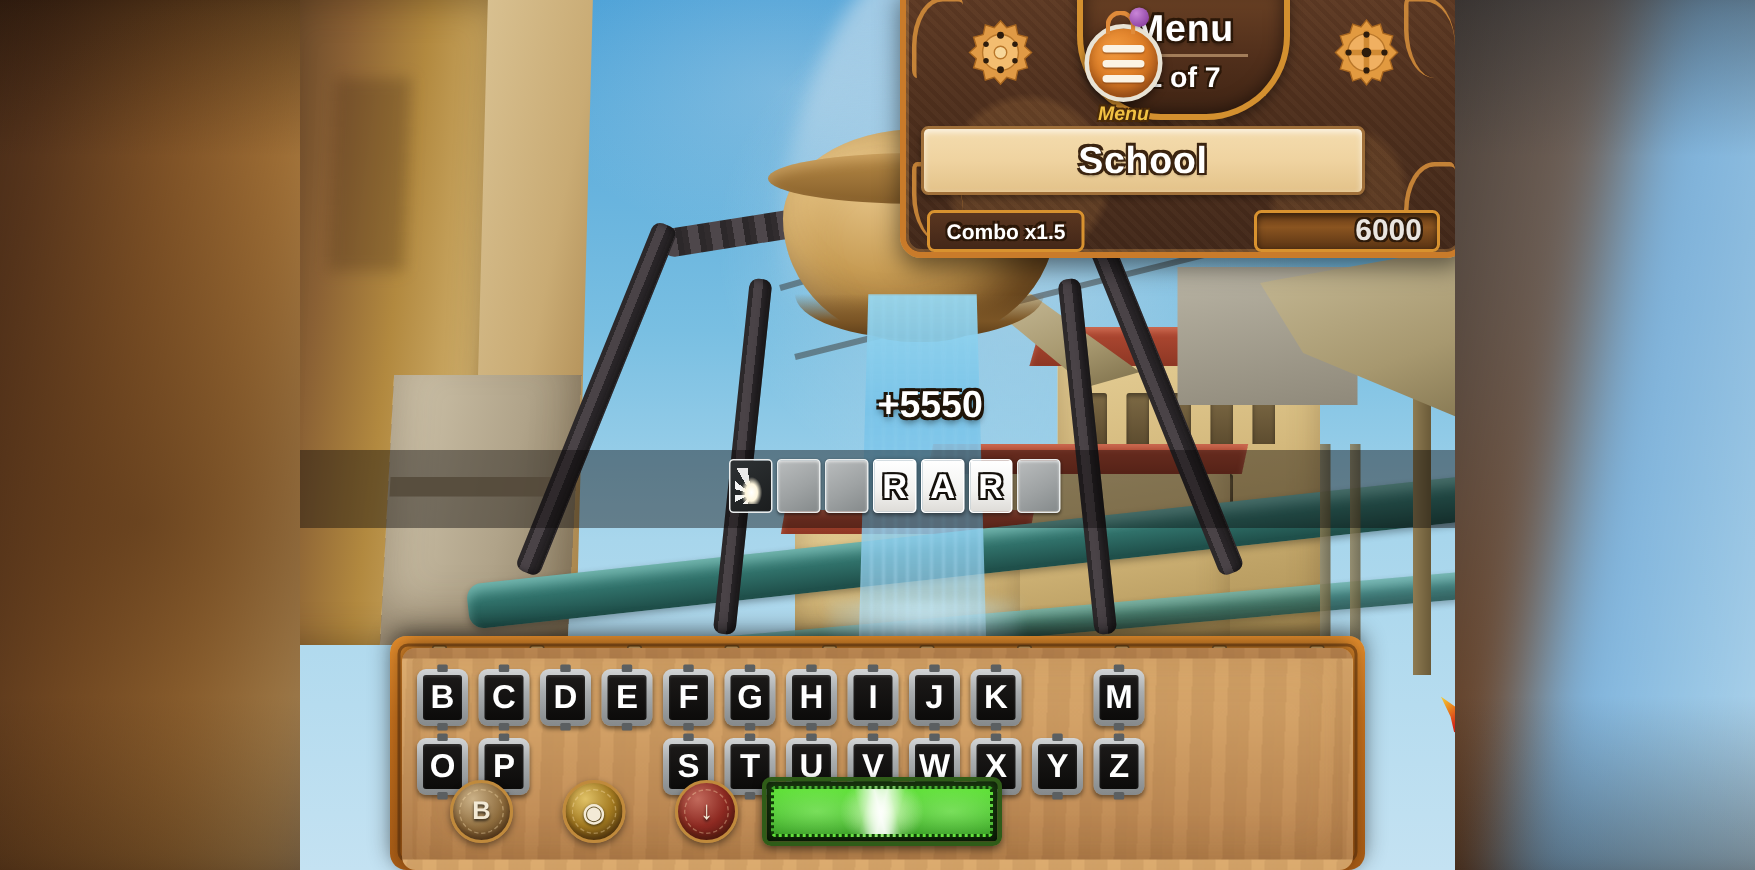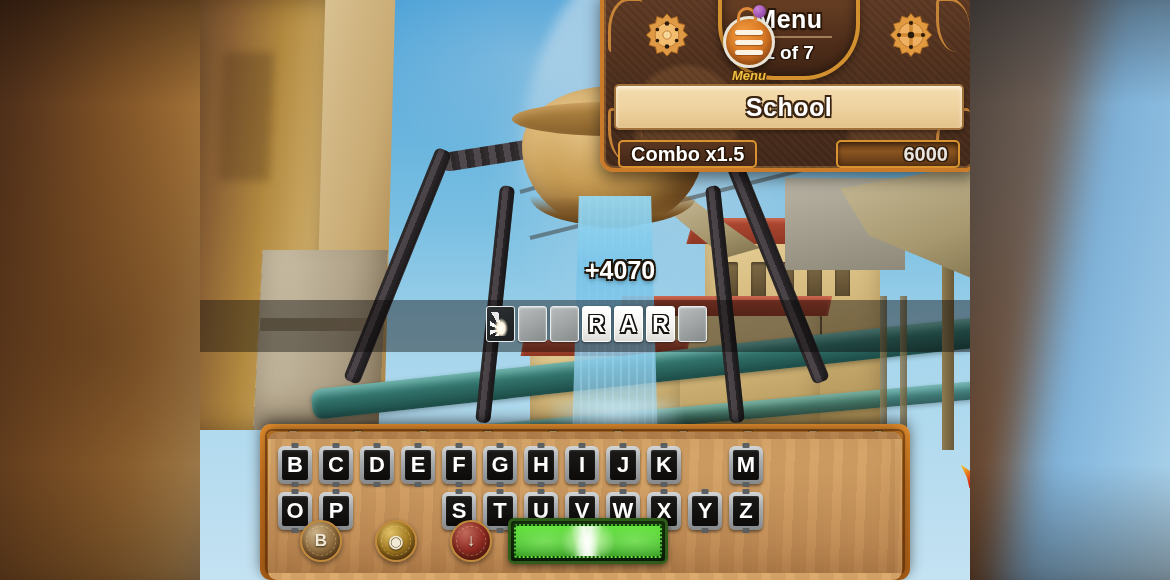--- a/index.html
+++ b/index.html
@@ -253,21 +253,21 @@
   }
   .word-badge .w-count {
     font-size: 19px; font-weight: bold; color: #fff;
     text-shadow: -1.4px -1.4px 0 #2a1708, 1.4px -1.4px 0 #2a1708,
                  -1.4px 1.4px 0 #2a1708, 1.4px 1.4px 0 #2a1708;
   }
 
   
   .clue-bar {
     position: absolute; left: 10px; top: 92px;
-    width: 350px; height: 46px;
+    width: 296px; height: 46px;
     background: linear-gradient(180deg, #f4dcae 0%, #efd3a0 50%, #e3c289 100%);
     border: 2px solid #a0703a;
     border-radius: 5px;
     display: flex; align-items: center; justify-content: center;
     box-shadow: inset 0 2px 4px rgba(255,255,255,.7), 0 2px 4px rgba(0,0,0,.35);
   }
   .clue-text {
     font-size: 25px; font-weight: bold; color: #fff;
     text-shadow: -1.6px -1.6px 0 #3b2410, 1.6px -1.6px 0 #3b2410,
                  -1.6px 1.6px 0 #3b2410, 1.6px 1.6px 0 #3b2410, 0 2px 2px rgba(0,0,0,.35);
@@ -281,21 +281,21 @@
     display: flex; align-items: center; justify-content: space-between;
   }
   .combo-pill {
     height: 28px; padding: 0 11px;
     background: linear-gradient(180deg, #5a3620, #432718);
     border: 2px solid #d8922f;
     border-radius: 5px;
     display: flex; align-items: center;
   }
   .combo-pill span {
-    font-size: 20px; font-weight: bold; color: #fff;
+    font-size: 14px; font-weight: bold; color: #fff;
     text-shadow: -1.4px -1.4px 0 #2a1708, 1.4px -1.4px 0 #2a1708,
                  -1.4px 1.4px 0 #2a1708, 1.4px 1.4px 0 #2a1708;
     white-space: nowrap;
   }
   .score-box {
     width: 124px; height: 28px;
     background: linear-gradient(180deg, #6b3f18, #8a5420 40%, #5a3414);
     border: 2px solid #d8922f;
     border-radius: 5px;
     display: flex; align-items: center; justify-content: flex-end;
@@ -612,21 +612,21 @@
     <div class="leg l1"></div>
     <div class="leg l2"></div>
     <div class="leg r1"></div>
     <div class="leg r2"></div>
     <div class="tank"></div>
     <div class="tank-lip"></div>
     <div class="tank-rim"></div>
     <div class="water"></div>
     <div class="water-splash"></div>
 
-    <div class="float-score">+4070</div>
+    <div class="float-score">+5550</div>
 
     <div class="tile-backdrop"></div>
     <div class="tile-strip" id="tileStrip">
         <div class="tile special">
           <div class="spark"></div>
         </div>
         <div class="tile empty"></div>
         <div class="tile empty"></div>
         <div class="tile filled">
           <span>R</span>

